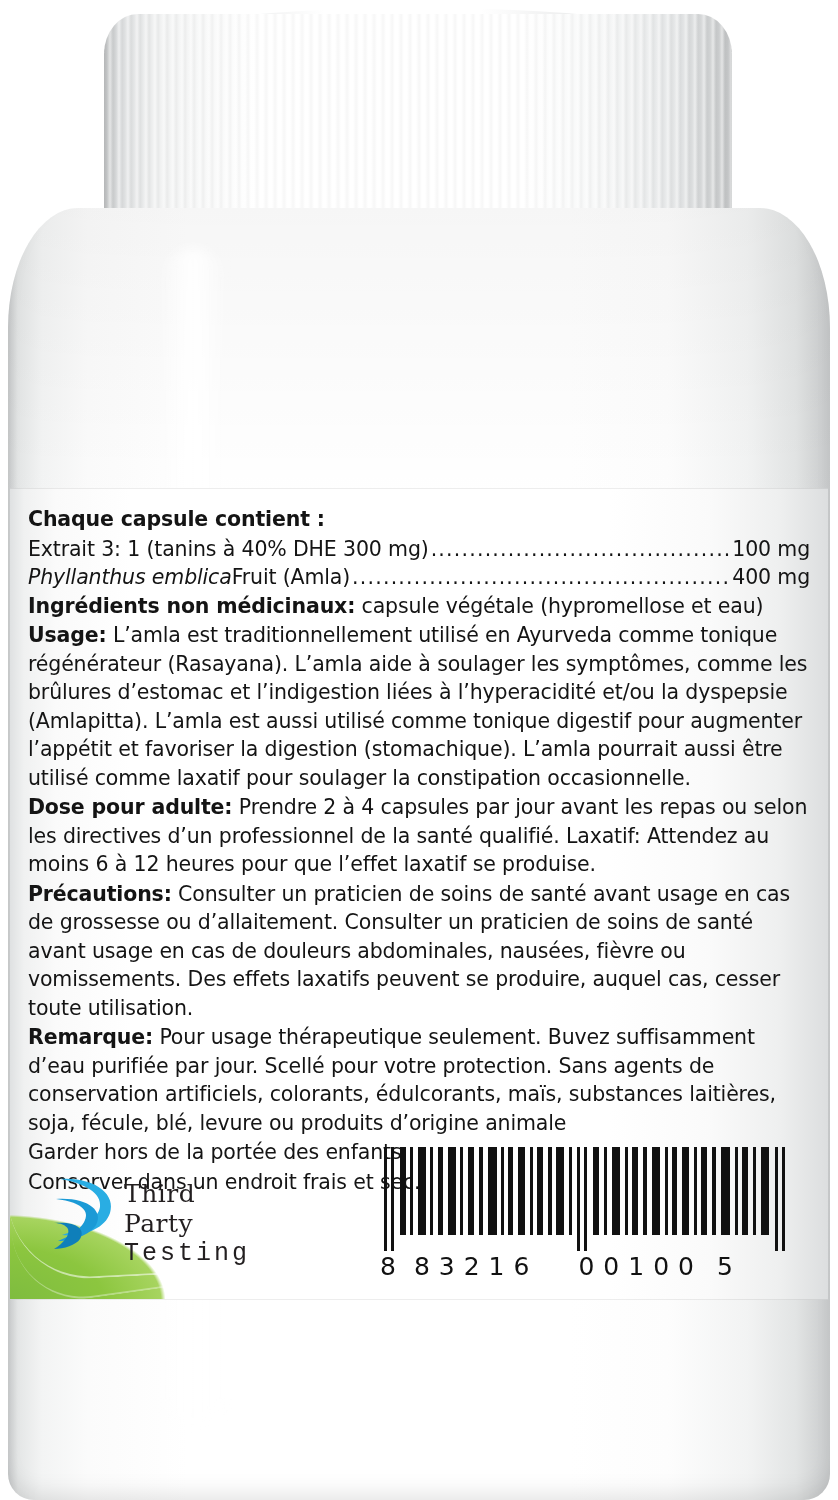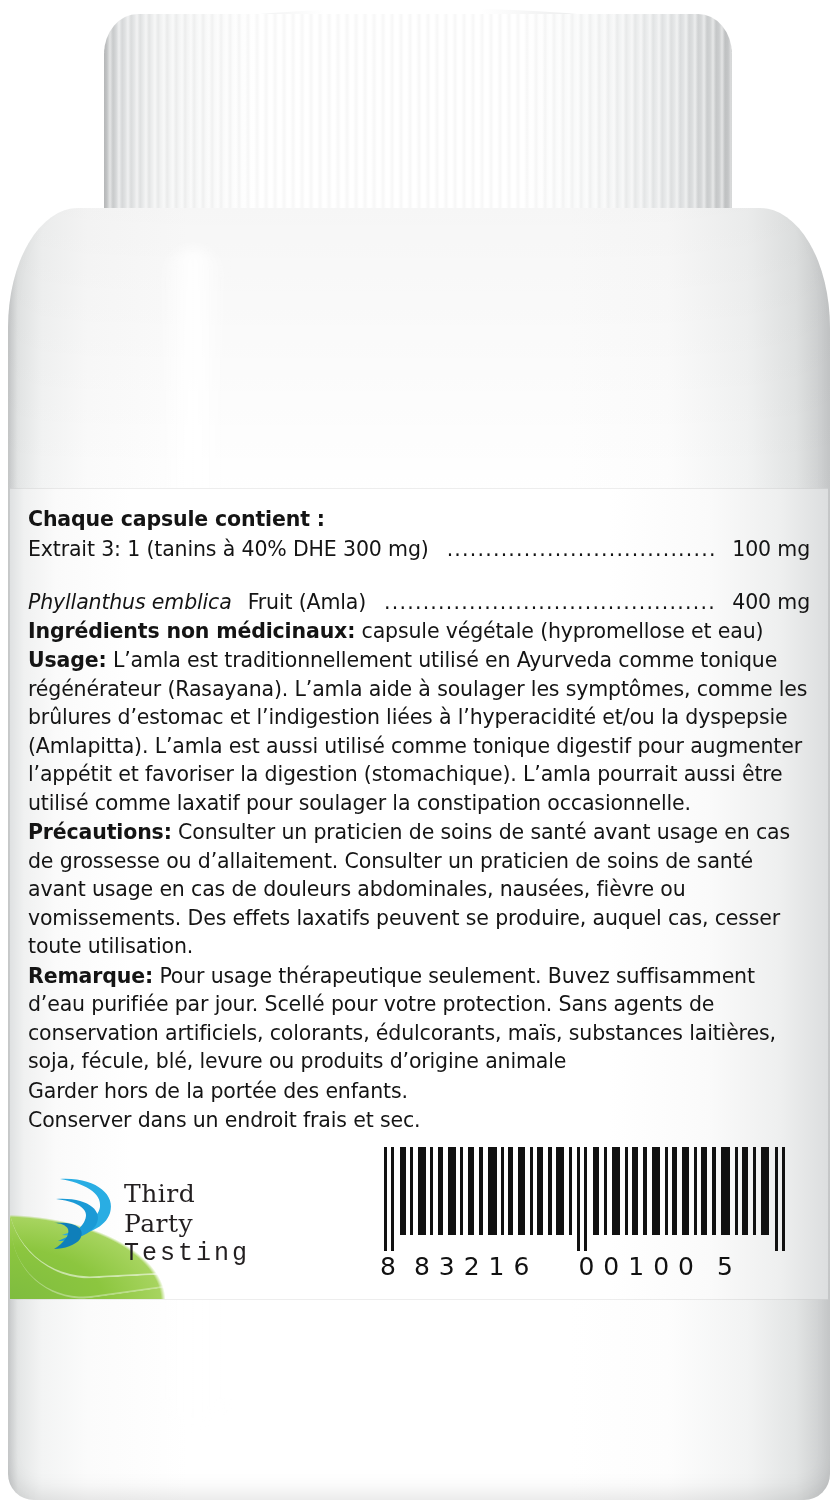--- a/index.html
+++ b/index.html
@@ -138,27 +138,26 @@
     color: #141414;
     font-family: "DejaVu Sans", sans-serif;
     font-size: 20.5px;
     line-height: 28.5px;
     letter-spacing: -0.15px;
   }
   .label-text p {
     margin: 0 0 1px 0;
   }
   .b { font-weight: 700; margin-top: 16px; }
-  .i { font-style: italic; margin-top: 25px; }
+  .i { font-style: italic; }
 
   .fact-line {
     display: flex;
     align-items: baseline;
     white-space: nowrap;
-    gap: 16px;
   }
   .fact-name { flex: 0 0 auto; }
   .dots {
     flex: 1 1 auto;
     overflow: hidden;
     white-space: nowrap;
     letter-spacing: 1.2px;
     padding: 0 2px;
     color: #141414;
   }
@@ -282,20 +281,21 @@
         <span class="fact-name i">Phyllanthus emblica</span>
         <span class="fact-name"> Fruit (Amla)</span>
         <span class="dots">.................................................................................</span>
         <span class="fact-amt">400 mg</span>
       </div>
 
       <p><span class="b">Ingrédients non médicinaux:</span><span> capsule végétale (hypromellose et eau)</span></p>
 
       <p><span class="b">Usage:</span><span> L’amla est traditionnellement utilisé en Ayurveda comme tonique régénérateur (Rasayana). L’amla aide à soulager les symptômes, comme les brûlures d’estomac et l’indigestion liées à l’hyperacidité et/ou la dyspepsie (Amlapitta). L’amla est aussi utilisé comme tonique digestif pour augmenter l’appétit et favoriser la digestion (stomachique). L’amla pourrait aussi être utilisé comme laxatif pour soulager la constipation occasionnelle.</span></p>
 
+      <p><span class="b">Dose pour adulte:</span><span> Prendre 2 à 4 capsules par jour avant les repas ou selon les directives d’un professionnel de la santé qualifié. Laxatif: Attendez au moins 6 à 12 heures pour que l’effet laxatif se produise.</span></p>
 
       <p><span class="b">Précautions:</span><span> Consulter un praticien de soins de santé avant usage en cas de grossesse ou d’allaitement. Consulter un praticien de soins de santé avant usage en cas de douleurs abdominales, nausées, fièvre ou vomissements. Des effets laxatifs peuvent se produire, auquel cas, cesser toute utilisation.</span></p>
 
       <p><span class="b">Remarque:</span><span> Pour usage thérapeutique seulement. Buvez suffisamment d’eau purifiée par jour. Scellé pour votre protection. Sans agents de conservation artificiels, colorants, édulcorants, maïs, substances laitières, soja, fécule, blé, levure ou produits d’origine animale</span></p>
 
       <p>Garder hors de la portée des enfants.</p>
       <p>Conserver dans un endroit frais et sec.</p>
     </div>
 
     <div class="leaf">

